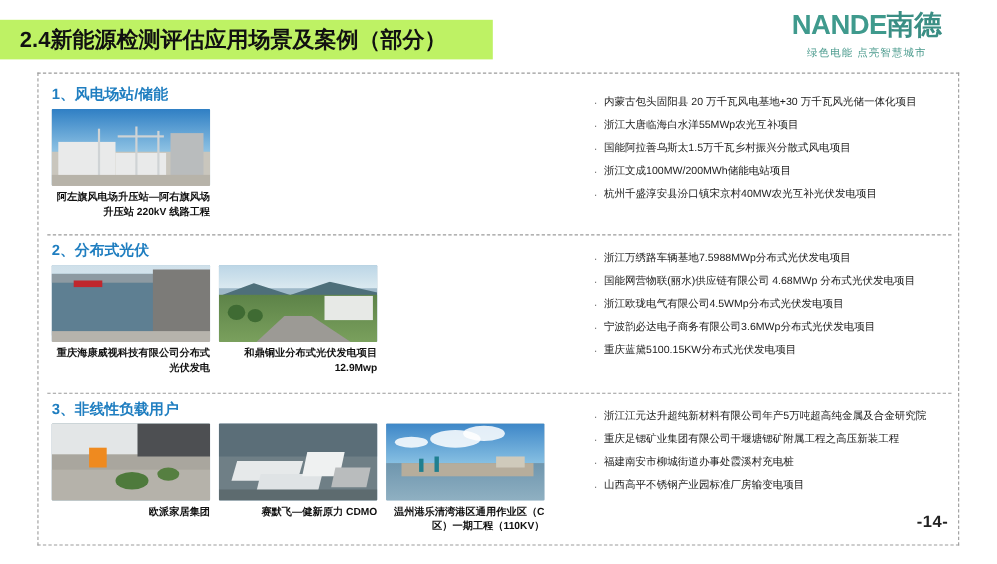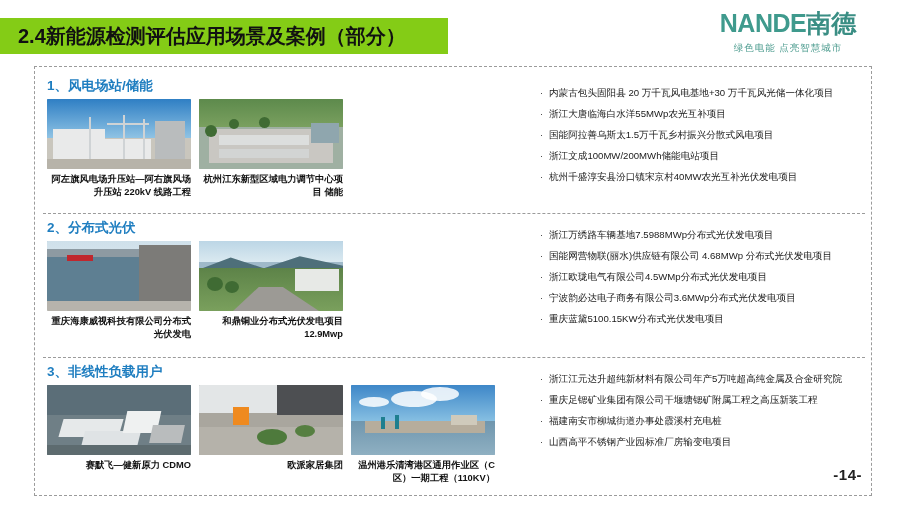--- a/index.html
+++ b/index.html
@@ -8,21 +8,21 @@
     background:#ffffff;
     font-family:"Liberation Sans","DejaVu Sans",sans-serif;
     overflow:hidden;
     position:relative;
   }
   .slide{position:relative;width:906px;height:513px;background:#fff;}
 
   
   .title-band{
     position:absolute;left:0;top:18px;width:448px;height:36px;
-    background:#84cc16;
+    background:#bef264;
     display:flex;align-items:center;
   }
   .title-band .title-text{
     font-size:20px;font-weight:bold;color:#111;
     padding-left:18px;letter-spacing:0px;white-space:nowrap;
   }
   .logo-wrap{
     position:absolute;right:18px;top:8px;width:200px;height:50px;
     display:flex;flex-direction:column;align-items:center;justify-content:center;text-align:center;
   }
@@ -146,36 +146,20 @@
               <div class="mast" style="left:76px;top:16px;width:2px;height:48px;"></div>
               <div class="mast" style="left:96px;top:20px;width:2px;height:44px;"></div>
               <div class="mast" style="left:60px;top:24px;width:42px;height:2px;"></div>
               <div class="road" style="left:0;bottom:0;width:144px;height:10px;background:#b7b3a9;"></div>
             </div>
           </div>
           <div class="cap">阿左旗风电场升压站—阿右旗风场升压站 220kV 线路工程</div>
         </div>
 
 
-        <div class="card">
-          <div class="thumb">
-            <div class="ph">
-              <div style="position:absolute;inset:0;background:#9fb0a2;"></div>
-              <div class="green" style="height:40%;top:0;bottom:auto;background:linear-gradient(#5d8a4c,#7aa05f);"></div>
-              <div class="road" style="left:10px;top:30px;width:124px;height:34px;background:#c9c7c2;"></div>
-              <div class="bld" style="left:20px;top:36px;width:90px;height:10px;background:#dcdedd;"></div>
-              <div class="bld" style="left:20px;top:50px;width:90px;height:9px;background:#d2d4d3;"></div>
-              <div class="bld g" style="left:112px;top:24px;width:28px;height:20px;"></div>
-              <div class="tree" style="left:6px;top:26px;width:12px;height:12px;"></div>
-              <div class="tree" style="left:30px;top:20px;width:10px;height:10px;"></div>
-              <div class="tree" style="left:60px;top:18px;width:11px;height:11px;"></div>
-            </div>
-          </div>
-          <div class="cap">杭州江东新型区域电力调节中心项目 储能</div>
-        </div>
       </div>
 
       <div class="bullets">
         <div class="bullet">
             <span class="dot">·</span>
             <span class="btxt">内蒙古包头固阳县 20 万千瓦风电基地+30 万千瓦风光储一体化项目</span>
           </div>
         <div class="bullet">
             <span class="dot">·</span>
             <span class="btxt">浙江大唐临海白水洋55MWp农光互补项目</span>
@@ -254,45 +238,45 @@
       </div>
     </div>
 
     <div class="section" id="sec2">
       <div class="sec-head">3、非线性负载用户</div>
 
       <div class="img-row">
         <div class="card">
           <div class="thumb">
             <div class="ph">
+              <div style="position:absolute;inset:0;background:#a9a69e;"></div>
+              <div class="bld" style="left:0;top:0;width:80px;height:28px;background:#e3e6e7;"></div>
+              <div class="bld d" style="left:78px;top:0;width:66px;height:30px;background:#4d4f52;"></div>
+              <div style="position:absolute;left:34px;top:22px;width:16px;height:18px;background:#ef8a1f;"></div>
+              <div class="road" style="left:0;top:42px;width:144px;height:28px;background:#b5b2aa;"></div>
+              <div class="tree" style="left:58px;top:44px;width:30px;height:16px;background:#4e7a3c;border-radius:50%;"></div>
+              <div class="tree" style="left:96px;top:40px;width:20px;height:12px;background:#567f41;"></div>
+            </div>
+          </div>
+          <div class="cap">欧派家居集团</div>
+        </div>
+
+        <div class="card">
+          <div class="thumb">
+            <div class="ph">
               <div style="position:absolute;inset:0;background:#6f7f86;"></div>
               <div style="position:absolute;left:0;top:0;width:144px;height:30px;background:#5b6e78;"></div>
               <div class="bld" style="left:14px;top:34px;width:60px;height:18px;background:#e6e9ea;transform:skewX(-16deg);"></div>
               <div class="bld" style="left:36px;top:46px;width:56px;height:16px;background:#dfe3e5;transform:skewX(-14deg);"></div>
               <div class="bld" style="left:78px;top:26px;width:34px;height:22px;background:#eff1f1;transform:skewX(-12deg);"></div>
               <div class="bld d" style="left:104px;top:40px;width:32px;height:18px;transform:skewX(-12deg);"></div>
               <div class="road" style="left:0;bottom:0;width:144px;height:10px;background:#5d6b6f;"></div>
             </div>
           </div>
           <div class="cap">赛默飞—健新原力 CDMO</div>
-        </div>
-
-        <div class="card">
-          <div class="thumb">
-            <div class="ph">
-              <div style="position:absolute;inset:0;background:#a9a69e;"></div>
-              <div class="bld" style="left:0;top:0;width:80px;height:28px;background:#e3e6e7;"></div>
-              <div class="bld d" style="left:78px;top:0;width:66px;height:30px;background:#4d4f52;"></div>
-              <div style="position:absolute;left:34px;top:22px;width:16px;height:18px;background:#ef8a1f;"></div>
-              <div class="road" style="left:0;top:42px;width:144px;height:28px;background:#b5b2aa;"></div>
-              <div class="tree" style="left:58px;top:44px;width:30px;height:16px;background:#4e7a3c;border-radius:50%;"></div>
-              <div class="tree" style="left:96px;top:40px;width:20px;height:12px;background:#567f41;"></div>
-            </div>
-          </div>
-          <div class="cap">欧派家居集团</div>
         </div>
 
         <div class="card">
           <div class="thumb">
             <div class="ph">
               <div class="sky" style="height:52%;background:linear-gradient(#3e87c8,#86bfe2);"></div>
               <div class="cloud" style="left:40px;top:6px;width:46px;height:16px;"></div>
               <div class="cloud" style="left:70px;top:2px;width:38px;height:14px;"></div>
               <div class="cloud" style="left:8px;top:12px;width:30px;height:10px;"></div>
               <div class="water"></div>

